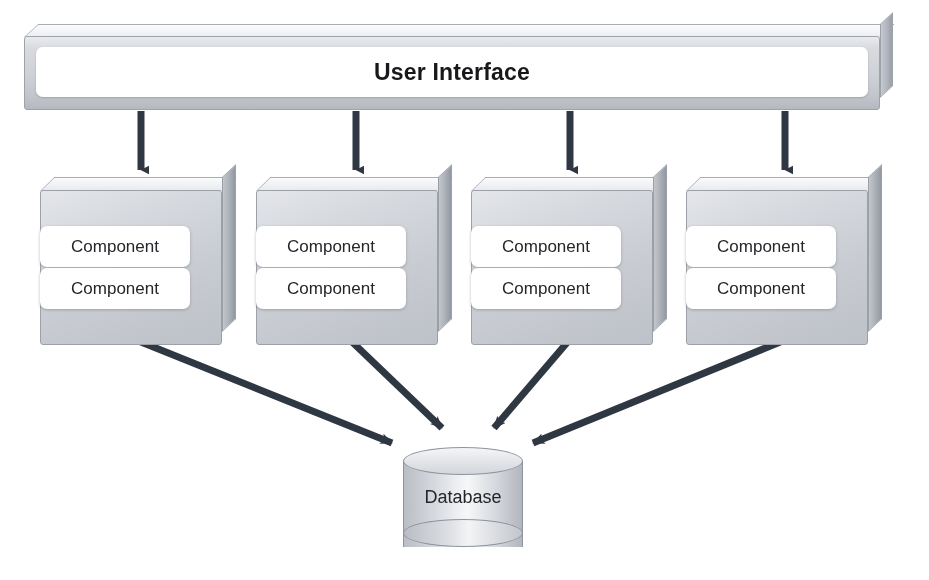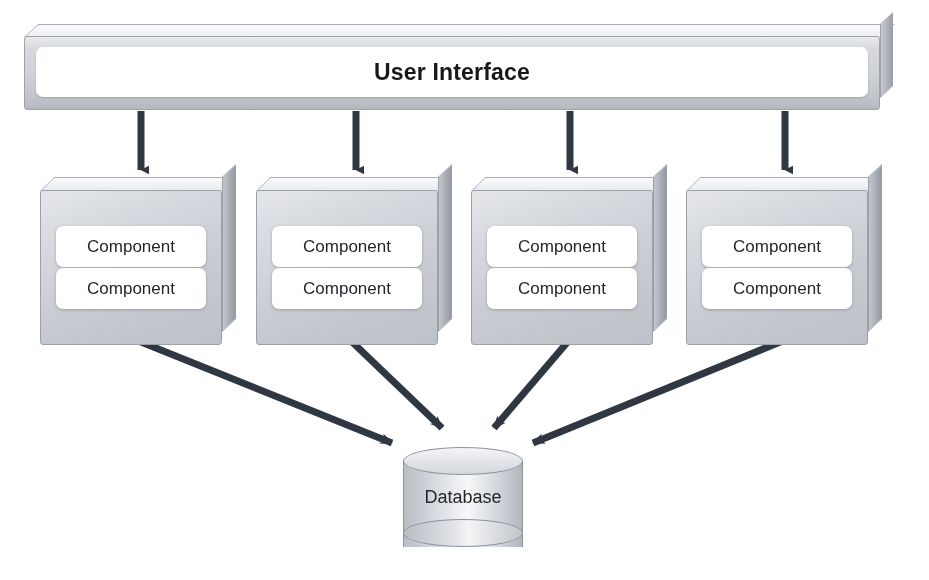--- a/index.html
+++ b/index.html
@@ -136,21 +136,21 @@
   }
   .comp-box .slots {
     position: absolute;
     left: 0;
     top: 0;
     width: 182px;
     height: 155px;
     display: flex;
     flex-direction: column;
     justify-content: center;
-    align-items: center;
+    align-items: flex-start;
     gap: 1px;
   }
   .comp-slot {
     width: 150px;
     height: 41px;
     background: #ffffff;
     border-radius: 7px;
     box-shadow: 0 1px 3px rgba(110,116,124,0.5);
     display: flex;
     align-items: center;

